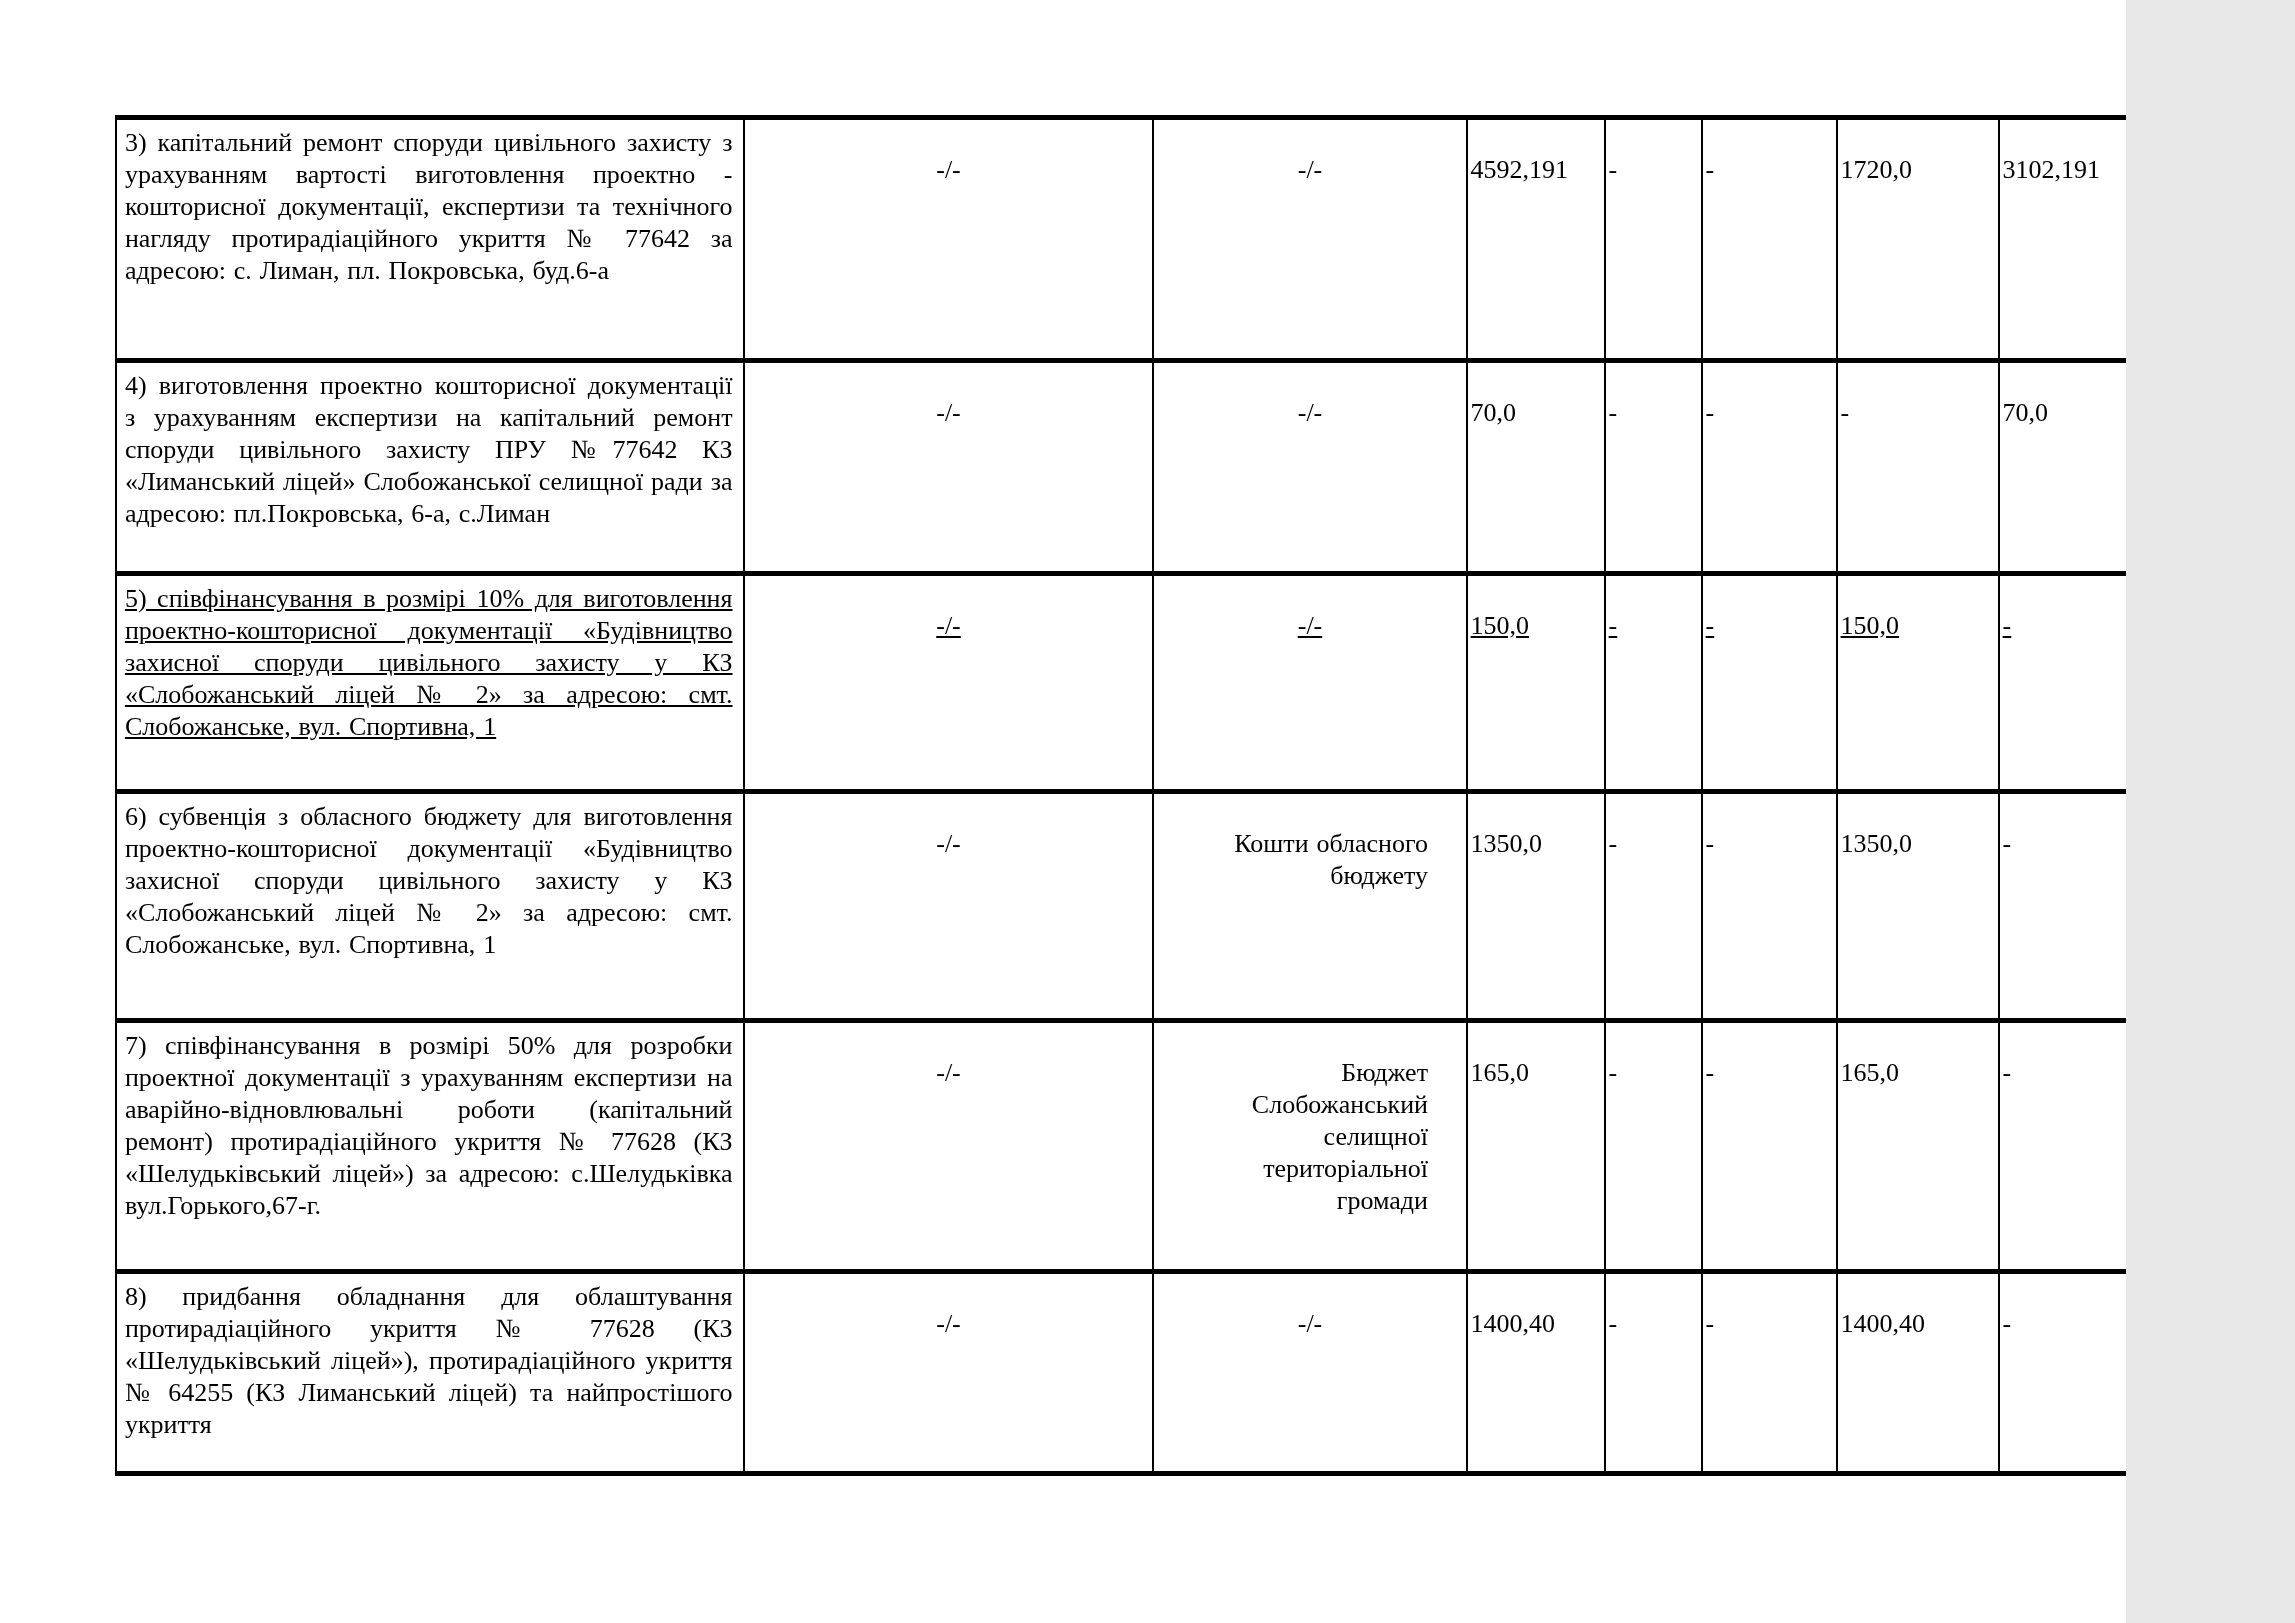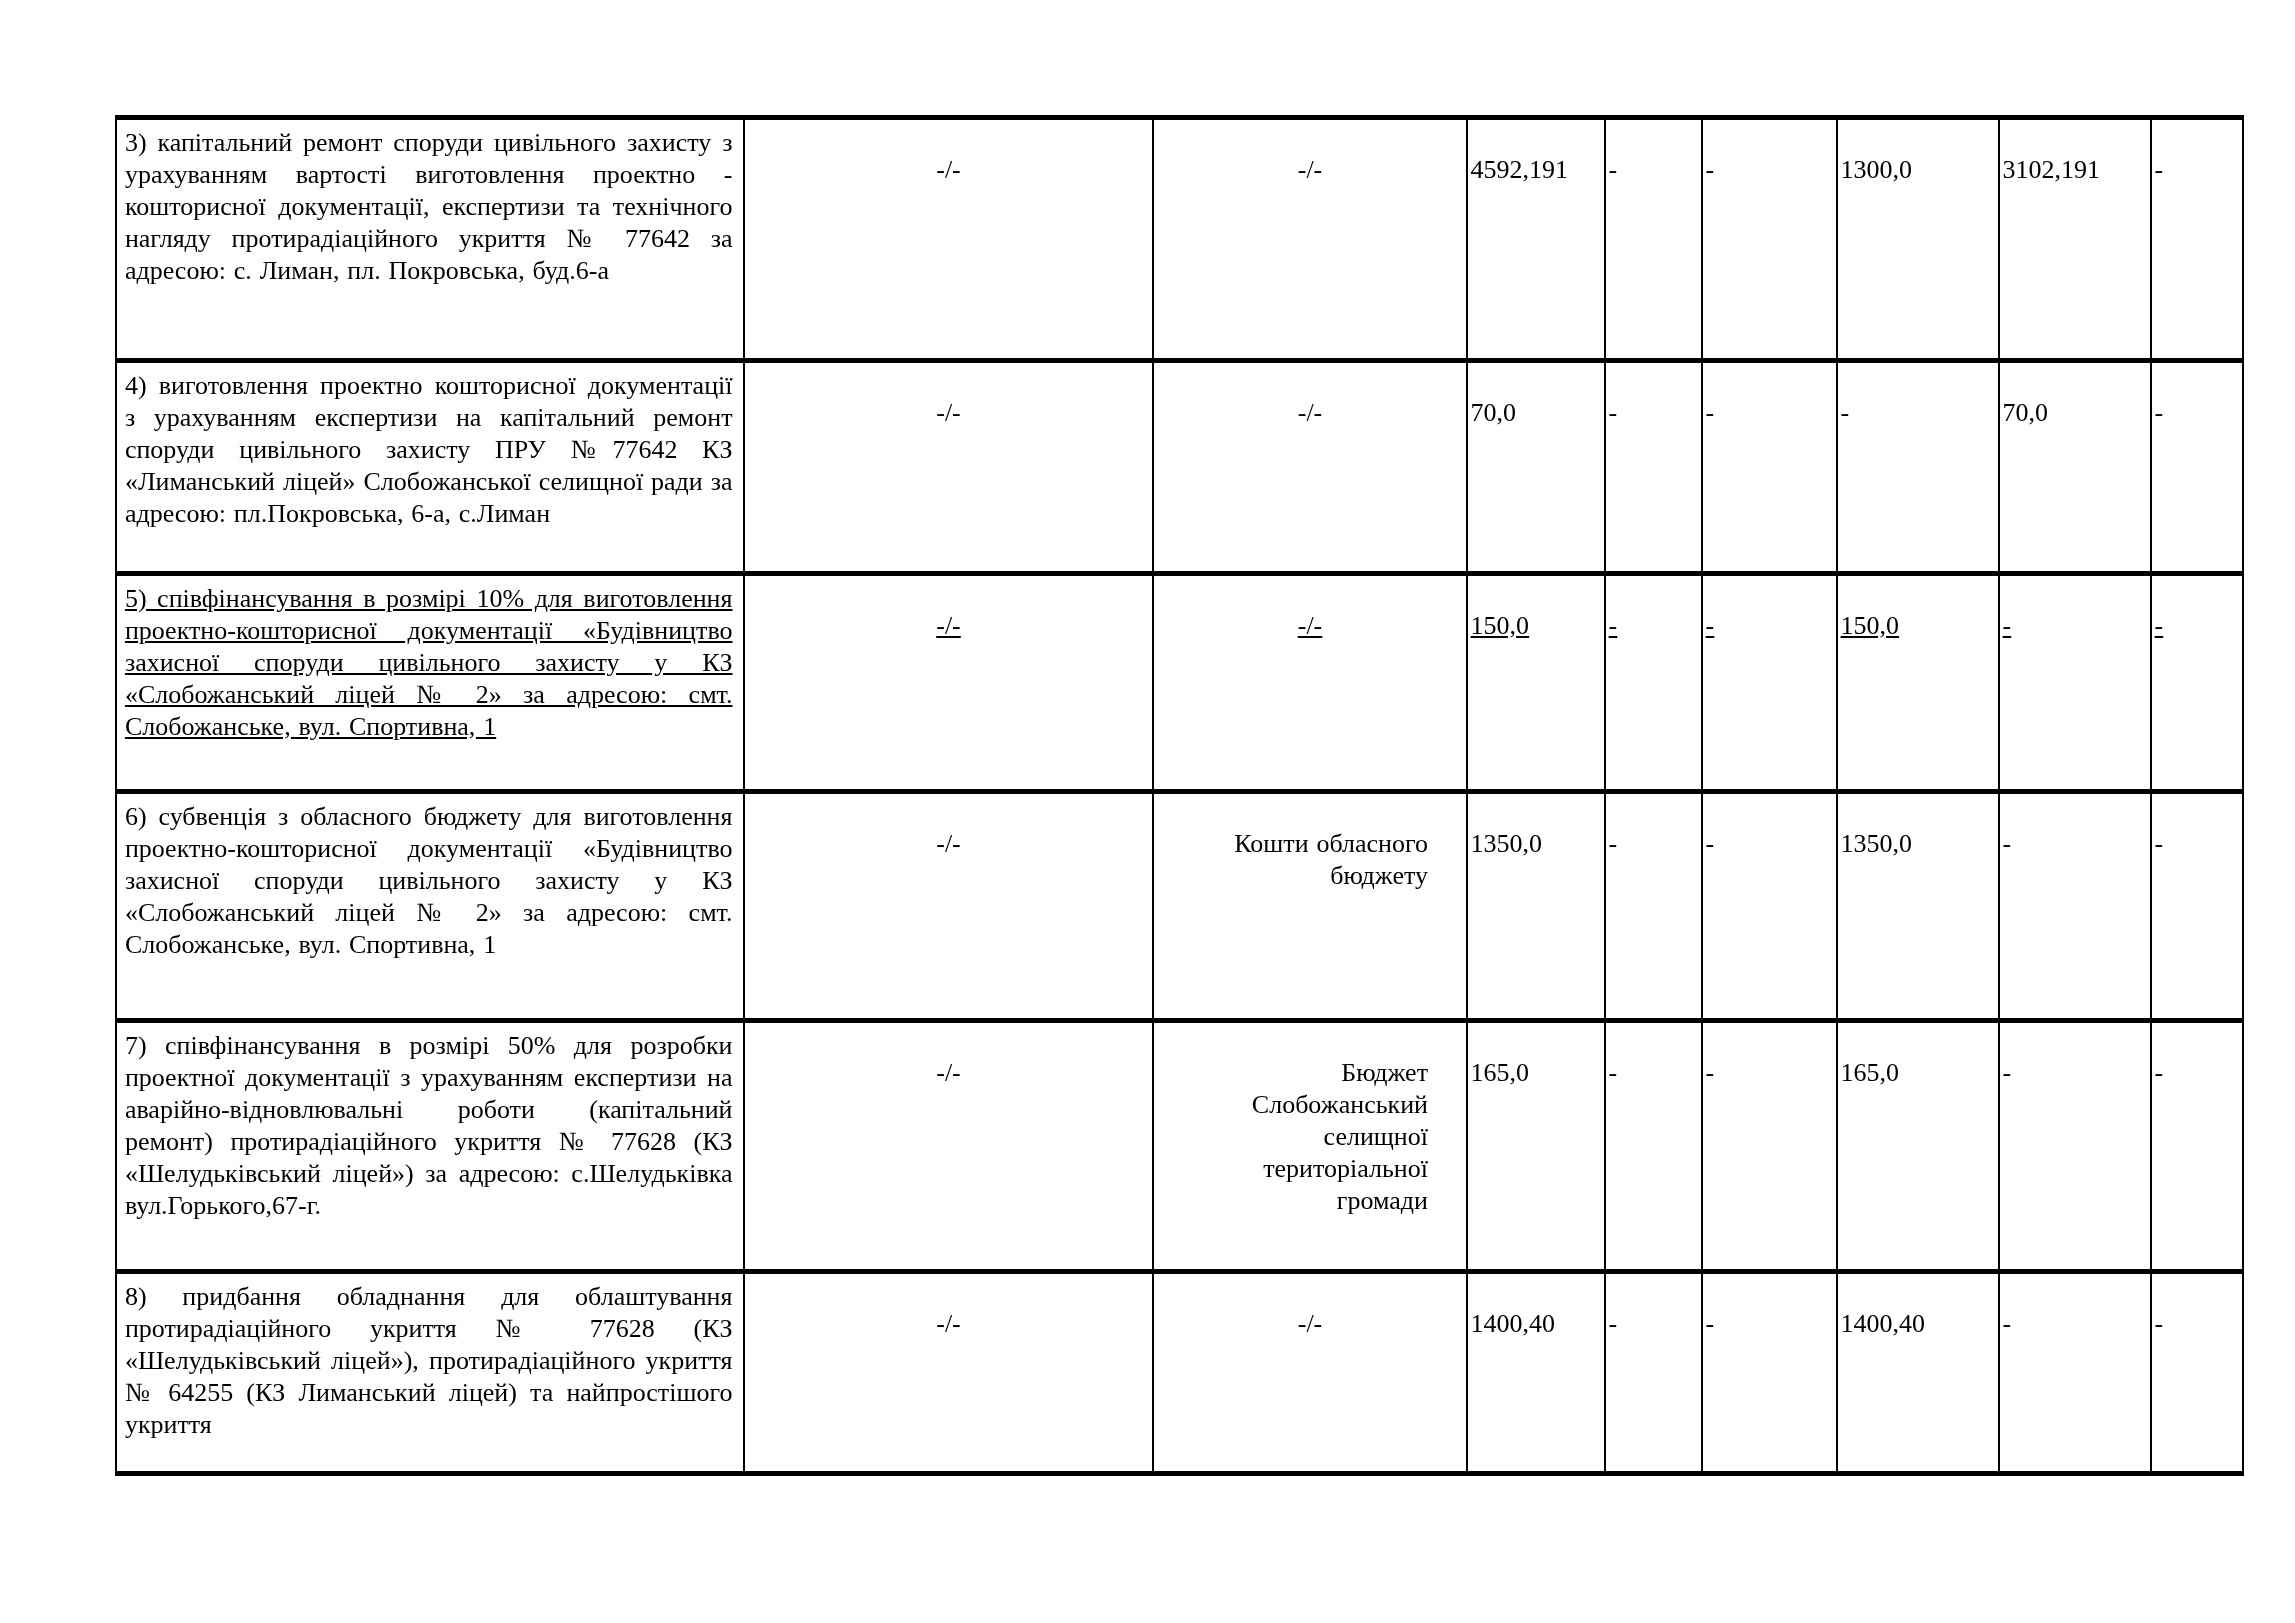--- a/index.html
+++ b/index.html
@@ -2,21 +2,21 @@
 <html lang="uk" style="font-size:10.5px"><head>
 <meta charset="utf-8">
 <style>
   html, body {
     margin: 0;
     padding: 0;
     background: #e8e8e8;
   }
   .page {
     position: relative;
-    width: 2295px;
+    width: 2126px;
     height: 1623px;
     background: #ffffff;
     font-family: "Liberation Serif", "DejaVu Serif", serif;
     color: #000000;
     overflow: hidden;
   }
   table.grid {
     position: absolute;
     left: 115px;
     top: 115px;
@@ -76,21 +76,21 @@
       <col style="width:92px">
     </colgroup>
     <tbody>
       <tr class="r0">
         <td class="desc">3) капітальний ремонт споруди цивільного захисту з урахуванням вартості виготовлення проектно - кошторисної документації, експертизи та технічного нагляду протирадіаційного укриття № 77642 за адресою: с. Лиман, пл. Покровська, буд.6-а</td>
         <td class="mark">-/-</td>
         <td class="mark">-/-</td>
         <td class="num">4592,191</td>
         <td class="num">-</td>
         <td class="num">-</td>
-        <td class="num">1300,0</td>
+        <td class="num">1720,0</td>
         <td class="num">3102,191</td>
         <td class="num">-</td>
       </tr>
       <tr class="r1">
         <td class="desc">4) виготовлення проектно кошторисної документації з урахуванням експертизи на капітальний ремонт споруди цивільного захисту ПРУ №77642 КЗ «Лиманський ліцей» Слобожанської селищної ради за адресою: пл.Покровська, 6-а, с.Лиман</td>
         <td class="mark">-/-</td>
         <td class="mark">-/-</td>
         <td class="num">70,0</td>
         <td class="num">-</td>
         <td class="num">-</td>

